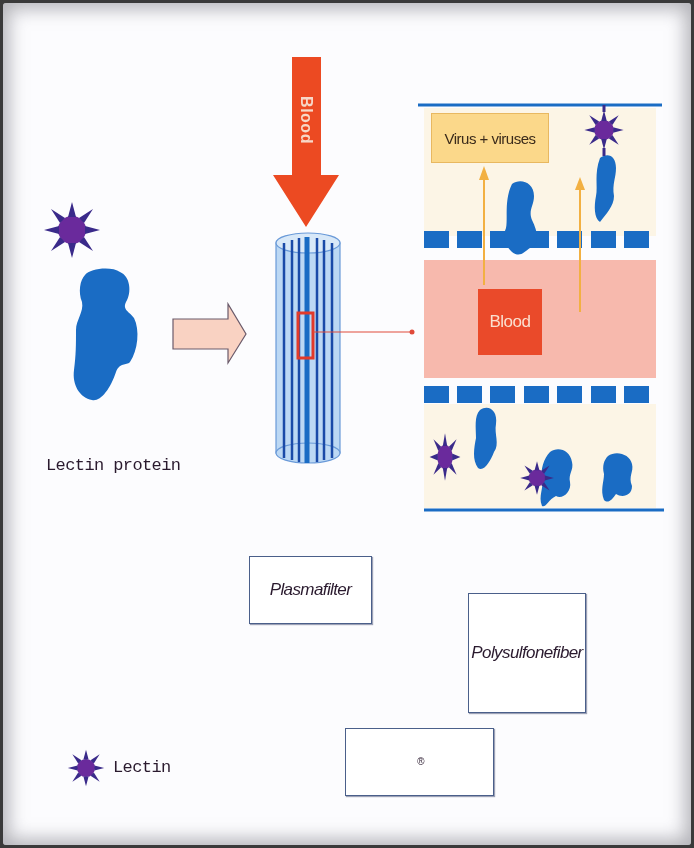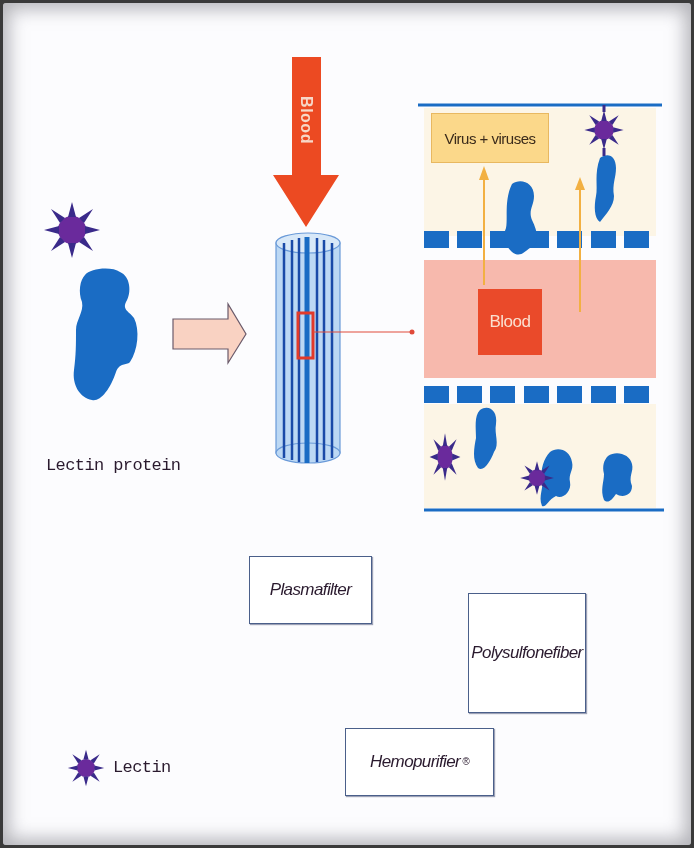--- a/index.html
+++ b/index.html
@@ -126,17 +126,16 @@
 <div class="box" style="left:249px;top:556px;width:121px;height:66px;">
   <span>Plasmafilter</span>
 </div>
 
 <div class="box" style="left:468px;top:545px;width:116px;height:118px;flex-direction:row;margin-top:48px;">
   <span>Polysulfone</span>
   <span>fiber</span>
 </div>
 
 <div class="box" style="left:345px;top:728px;width:147px;height:66px;">
-  <span>Hemopurifier</span>
     <sup style="font-size:10px;line-height:10px;margin-left:2px;">®</sup>
 </div>
 
 <div class="lbl" style="left:113px;top:758px;">Lectin</div>
 
 </body></html>

